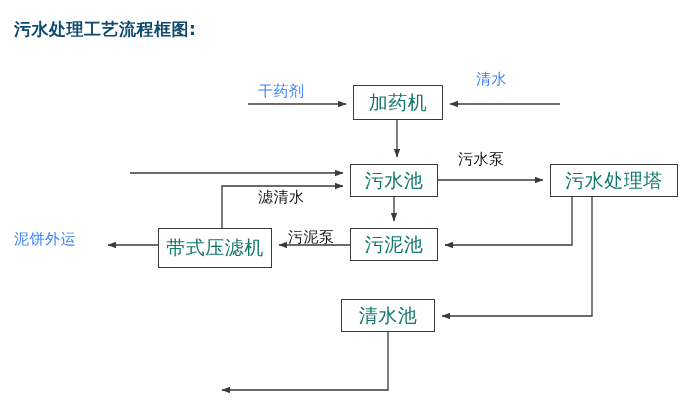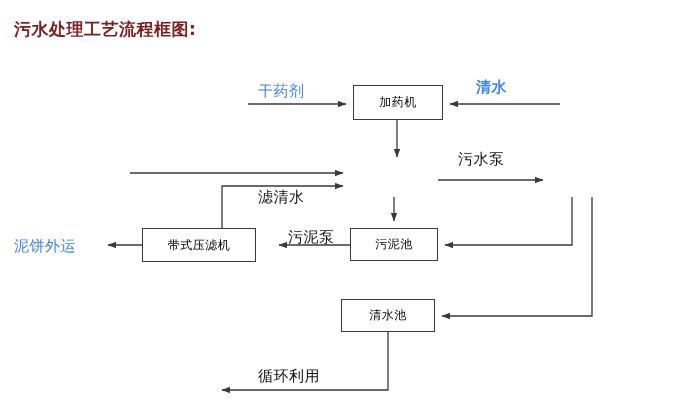--- a/index.html
+++ b/index.html
@@ -21,39 +21,39 @@
     width: 700px;
     height: 420px;
   }
   .title {
     position: absolute;
     left: 14px;
     top: 18px;
     font-size: 17px;
     font-weight: bold;
     letter-spacing: 0.5px;
-    color: #7f1d1d;
+    color: #0c4a6e;
     white-space: nowrap;
   }
   svg.wires {
     position: absolute;
     left: 0; top: 0;
     width: 700px;
     height: 420px;
   }
   .node {
     position: absolute;
     box-sizing: border-box;
     border: 1.3px solid #3a3a3a;
     background: #ffffff;
     display: flex;
     align-items: center;
     justify-content: center;
-    font-size: 12px;
-    color: #000000;
+    font-size: 19px;
+    color: #0f766e;
     white-space: nowrap;
     letter-spacing: 0.5px;
   }
   .edge-label {
     position: absolute;
     font-size: 15px;
     color: #111111;
     white-space: nowrap;
     letter-spacing: 0.5px;
     background: transparent;
@@ -105,43 +105,48 @@
 
       <path d="M388,332 L388,390 L222,390" marker-end="url(#arrow)"></path>
 
     </g>
   </svg>
 
   <div class="node" style="left:353px; top:85px; width:90px; height:35px;">
     <span>加药机</span>
   </div>
 
+  <div class="node" style="left:350px; top:164px; width:88px; height:33px;">
+    <span>污水池</span>
+  </div>
 
+  <div class="node" style="left:550px; top:164px; width:128px; height:33px;">
+    <span>污水处理塔</span>
+  </div>
 
-  <div class="node" style="left:142px; top:228px; width:114px; height:34px;">
+  <div class="node" style="left:158px; top:228px; width:114px; height:40px;">
     <span>带式压滤机</span>
   </div>
 
   <div class="node" style="left:341px; top:299px; width:94px; height:33px;">
     <span>清水池</span>
   </div>
 
   <div class="node" style="left:350px; top:228px; width:88px; height:33px;">
     <span>污泥池</span>
   </div>
 
   <div class="free-label" style="left:258px; top:82px;">干药剂</div>
 
-  <div class="free-label" style="left:476px; top:78px;font-weight:bold;">清水</div>
+  <div class="free-label" style="left:476px; top:70px;">清水</div>
 
 
-  <div class="free-label" style="left:14px; top:230px;margin-top:7px;">泥饼外运</div>
+  <div class="free-label" style="left:14px; top:230px;">泥饼外运</div>
 
   <div class="edge-label" style="left:258px; top:188px;">滤清水</div>
 
   <div class="edge-label" style="left:458px; top:150px;font-family:Liberation Serif, serif;">污水泵</div>
 
   <div class="edge-label" style="left:288px; top:228px;font-family:Liberation Serif, serif;">污泥泵</div>
 
 
-  <div class="edge-label" style="left:258px; top:367px;">循环利用</div>
 
 </div>
 
 </body></html>

